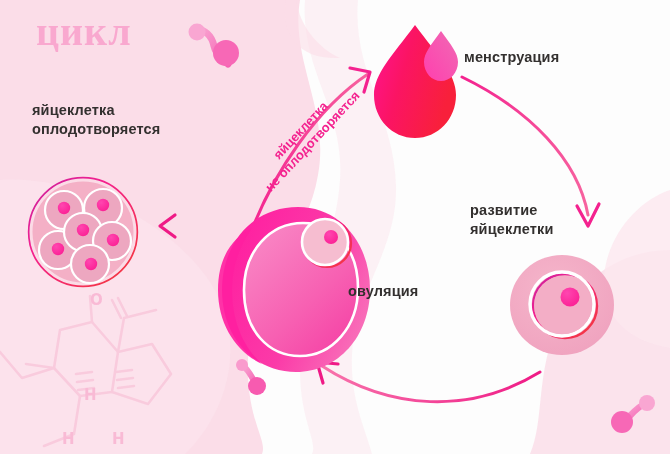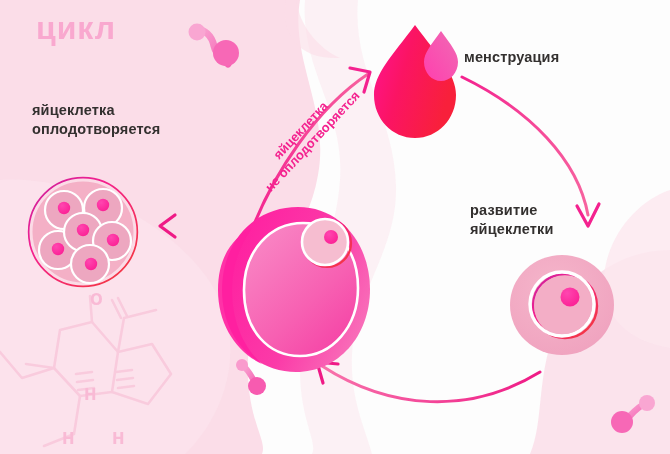--- a/index.html
+++ b/index.html
@@ -21,27 +21,27 @@
     width: 670px;
     height: 454px;
   }
   .svg-layer { pointer-events: none; }
 
   
   .title {
     position: absolute;
     left: 36px;
     top: 12px;
-    font-size: 32px;
+    font-size: 40px;
     font-weight: bold;
     letter-spacing: 1px;
     color: #f9a8cf;
     line-height: 1;
     text-transform: lowercase;
-    font-family: Liberation Sans, sans-serif;
+    font-family: Liberation Serif, serif;
   }
   .label {
     position: absolute;
     font-size: 14.5px;
     font-weight: bold;
     color: #33302f;
     line-height: 1.30;
     letter-spacing: 0.15px;
     white-space: pre-line;
   }
@@ -247,17 +247,18 @@
   <div class="title">ЦИКЛ</div>
 
   <div class="label" id="label-fertilized">яйцеклетка
 оплодотворяется</div>
 
   <div class="label" id="label-menstruation">менструация</div>
 
   <div class="label" id="label-development">развитие
 яйцеклетки</div>
 
+  <div class="label" id="label-ovulation">овуляция</div>
 
   <div class="rot-label">яйцеклетка
 не оплодотворяется</div>
 
 </div>
 
 </body></html>

